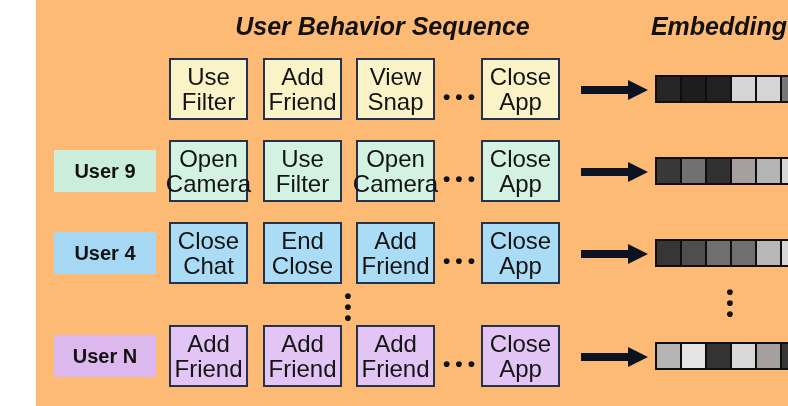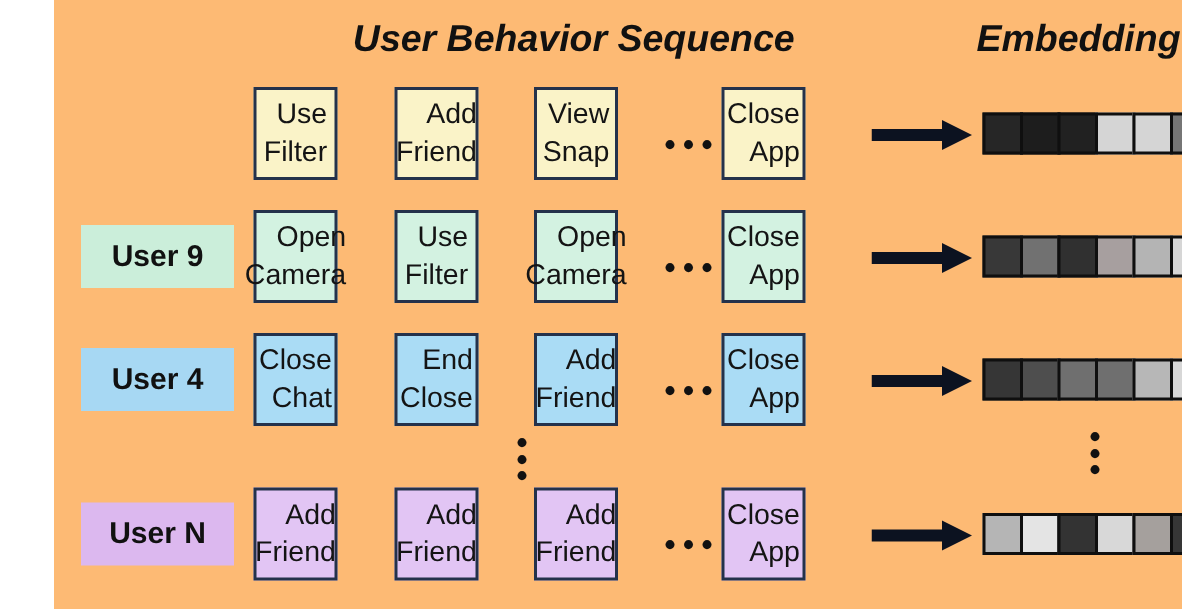--- a/index.html
+++ b/index.html
@@ -14,24 +14,24 @@
   .seq-title{left:140px;top:12px;width:413px;}
   .emb-title{left:608px;top:12px;width:150px;}
   .row{position:absolute;left:0;width:788px;height:62px;}
   .user-label{
     position:absolute;left:18px;top:10px;width:102px;height:42px;
     display:flex;align-items:center;justify-content:center;
     font-weight:bold;font-size:20px;color:#111;
   }
   .boxes{position:absolute;left:133px;top:0;width:385px;height:62px;}
   .abox{
-    position:absolute;top:0;width:56px;height:62px;box-sizing:border-box;
+    position:absolute;top:0;width:79px;height:62px;box-sizing:border-box;
     border:2.5px solid var(--box-border);
     display:flex;align-items:center;justify-content:center;
-    text-align:right;font-size:19px;line-height:25px;color:#141414;
+    text-align:center;font-size:24px;line-height:25px;color:#141414;
     white-space:pre-line;
   }
   .hdots{
     position:absolute;left:268px;top:0;width:44px;height:62px;
     display:flex;align-items:center;justify-content:center;
     transform:translateY(8px);
   }
   .hdots span{font-size:21px;font-weight:bold;color:#111;margin:0 2.5px;}
   .arrow{position:absolute;left:545px;top:21px;}
   .bar{position:absolute;left:619px;top:17px;height:28px;display:flex;}

